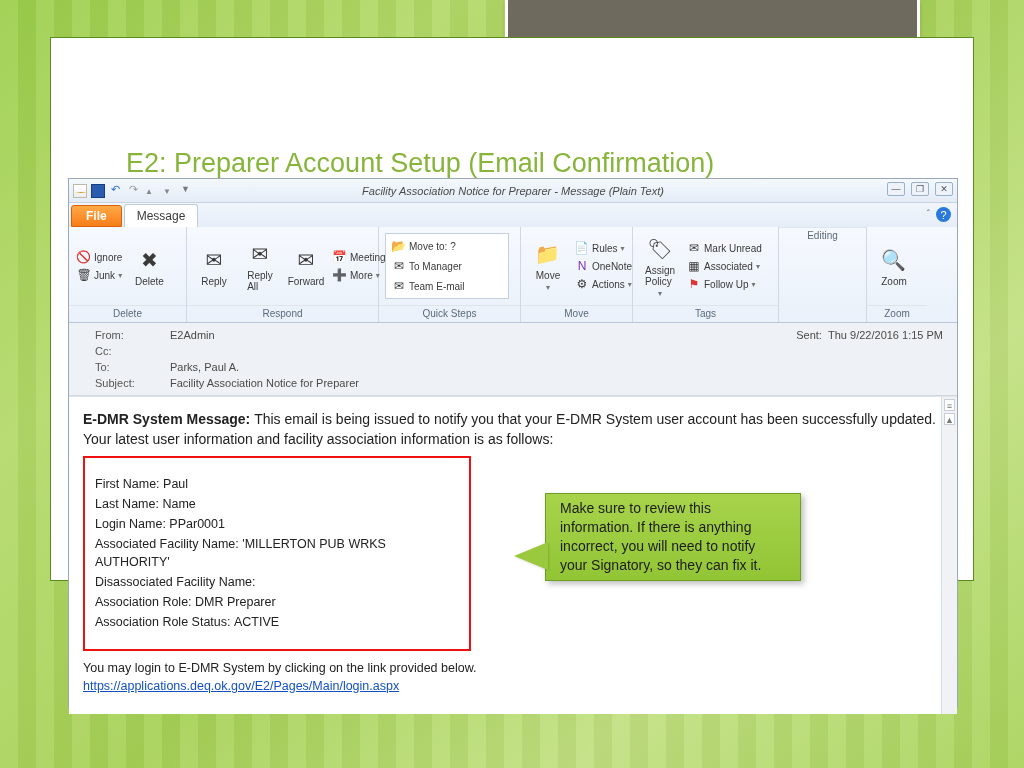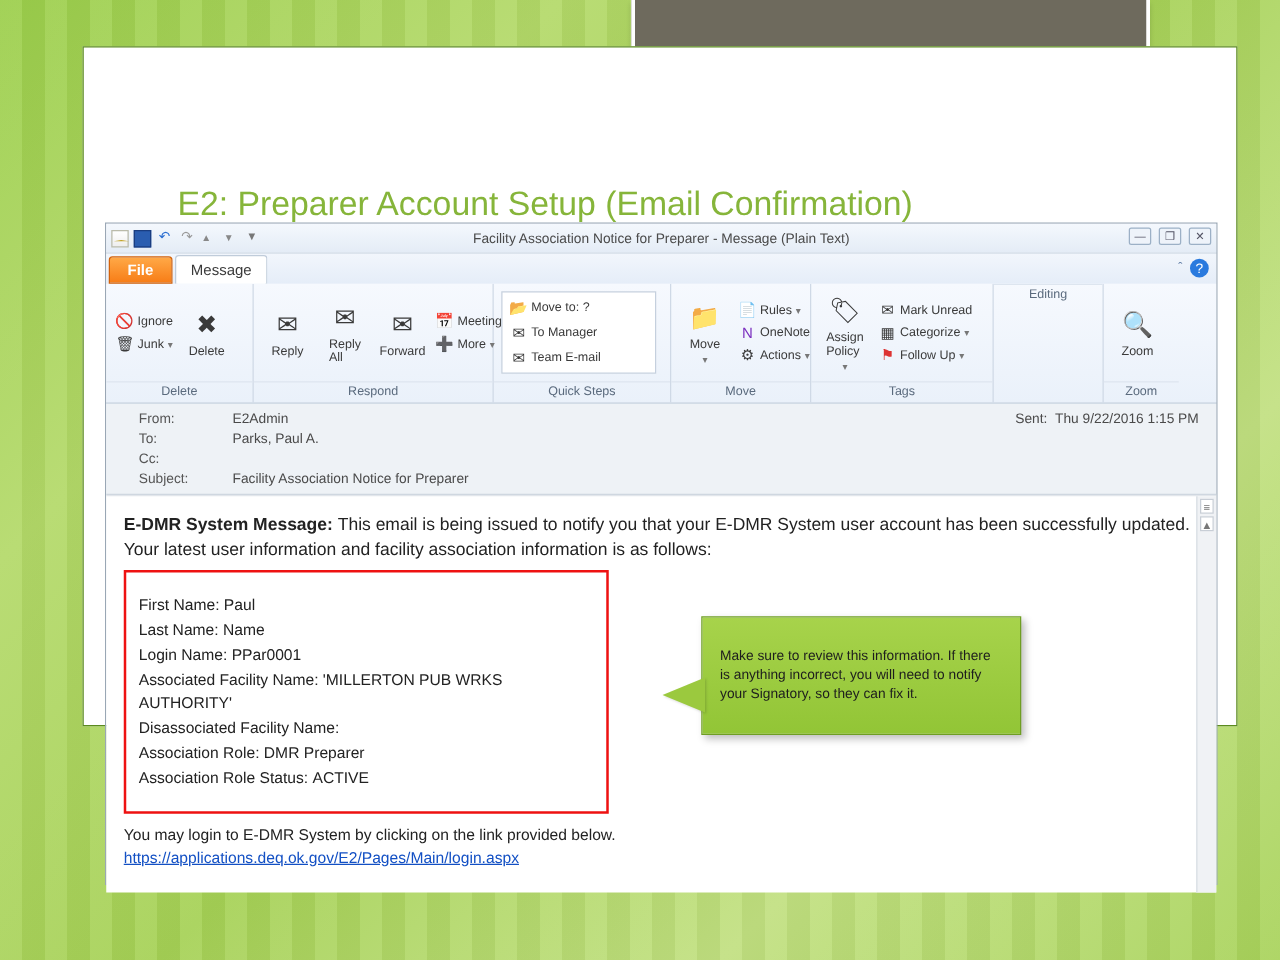--- a/index.html
+++ b/index.html
@@ -13,21 +13,21 @@
   .stripes { position:absolute; inset:0; background:
     repeating-linear-gradient(90deg, rgba(255,255,255,0.08) 0 18px, rgba(0,0,0,0.03) 18px 36px);
     pointer-events:none; }
   .top-box {
     position:absolute; top:0; left:505px; width:415px; height:70px;
     background:#6e6a5d; border:3px solid #fff; border-top:none;
     box-shadow: 0 2px 4px rgba(0,0,0,0.15);
   }
   .slide {
     position:absolute; top:37px; left:50px; width:924px; height:544px;
-    background:#fff; border:1px solid #5b8a1f;margin-left:16px;
+    background:#fff; border:1px solid #5b8a1f;
   }
   .slide-title {
     position:absolute; top:110px; left:75px;
     color:#86b53a; font-size:27px; font-weight:400;
   }
   .outlook {
     position:absolute; top:140px; left:17px; width:890px; height:530px;
     border:1px solid #9aa7b5;
     font-family: Tahoma, "Segoe UI", sans-serif;
   }
@@ -41,21 +41,21 @@
   .titlebar .qat { display:flex; gap:4px; padding-left:4px; align-items:center; }
   .titlebar .qat span { width:14px; height:14px; display:inline-block; }
   .mail-ico { background:linear-gradient(#fff,#eee); border:1px solid #bba; position:relative;}
   .mail-ico::after{content:"";position:absolute;top:2px;left:1px;right:1px;height:5px;border-bottom:1px solid #c0a020;border-left:6px solid transparent;border-right:6px solid transparent;}
   .save-ico{background:#2a5db0;border:1px solid #1a3d80;}
   .undo-ico,.redo-ico{border:1px solid transparent;position:relative;}
   .undo-ico::after{content:"↶";color:#2a6dd0;font-size:11px;position:absolute;top:-2px;left:1px;}
   .redo-ico::after{content:"↷";color:#999;font-size:11px;position:absolute;top:-2px;left:1px;}
   .up-ico::after,.dn-ico::after{content:"▲";color:#888;font-size:8px;}
   .dn-ico::after{content:"▼";}
-  .titlebar .title { position:absolute; left:0; right:0; text-align:center; pointer-events:none;}
+  .titlebar .title { position:absolute; left:0; right:0; text-align:center; pointer-events:none;font-style:italic;}
   .winbtns { position:absolute; right:4px; top:3px; display:flex; gap:6px;}
   .winbtns span{width:18px;height:14px;border:1px solid #9cb0c6;background:#eef3fa;border-radius:2px;display:flex;align-items:center;justify-content:center;font-size:9px;color:#556;}
   
   .ribtabs{height:24px;background:linear-gradient(#f2f6fc,#e5edf8);display:flex;align-items:flex-end;padding-left:2px;position:relative;}
   .ribtabs .file{background:linear-gradient(#ffa947,#f77d17);color:#fff;padding:3px 14px;font-size:12px;border:1px solid #d4620a;border-radius:3px 3px 0 0;margin-right:2px;font-weight:bold;}
   .ribtabs .tab{padding:4px 12px;font-size:12px;color:#3a3a3a;background:#fff;border:1px solid #c0ccda;border-bottom:none;border-radius:3px 3px 0 0;}
   .ribhelp{position:absolute;right:6px;top:4px;display:flex;gap:6px;align-items:center;}
   .ribhelp .caret{color:#5b7aa3;font-size:10px;}
   .ribhelp .q{width:15px;height:15px;border-radius:50%;background:#2a7ade;color:#fff;font-size:11px;display:flex;align-items:center;justify-content:center;}
   
@@ -80,21 +80,21 @@
   .mailbody .scrolltrack{position:absolute;right:0;top:0;bottom:0;width:16px;background:#f0f2f5;border-left:1px solid #d8dde3;}
   .mailbody .scrolltrack span{display:block;margin:2px;border:1px solid #c8ced6;background:#fff;height:12px;font-size:9px;text-align:center;color:#777;}
   .sysline{font-size:14px;margin-bottom:6px;}
   .sysline .b{font-weight:600;}
   .redbox{border:2.5px solid #e11; padding:16px 10px; width:388px; margin:4px 0 8px;}
   .redbox div{padding:1px 0;}
   .loginlink{color:#1350c4;text-decoration:underline;}
   .callout{
     position:absolute; left:494px; top:455px; width:256px;
     background:linear-gradient(#a7d34b,#92c536);
-    border:1px solid #6f9e23; padding:24px 14px; font-size:11px; color:#1d1d1d;
+    border:1px solid #6f9e23; padding:5px 14px; font-size:14px; color:#1d1d1d;
     box-shadow:3px 3px 6px rgba(0,0,0,0.25); line-height:1.35;
   }
   .callout::before{
     content:""; position:absolute; left:-32px; top:48px;
     border-top:14px solid transparent; border-bottom:14px solid transparent;
     border-right:34px solid #9bc93e;
     filter: drop-shadow(1px 1px 1px rgba(0,0,0,0.15));
   }
 </style>
 </head>
@@ -237,21 +237,21 @@
               <span style="white-space:pre">Assign
 Policy</span>
             </div>
           <div class="vcol">
             <div class="smbtn">
                 <span class="ic">✉</span>
                 <span>Mark Unread</span>
               </div>
             <div class="smbtn dd">
                 <span class="ic">▦</span>
-                <span>Categorize</span>
+                <span>Associated</span>
               </div>
             <div class="smbtn dd">
                 <span class="ic" style="color:#d33">⚑</span>
                 <span>Follow Up</span>
               </div>
           </div>
         </div>
         <div class="grplabel">Tags</div>
       </div>
 
@@ -270,26 +270,26 @@
       </div>
     </div>
 
     <div class="hdrs" style="position:relative">
       <div class="row">
           <span class="lab">From:</span>
           <span>E2Admin</span>
         <span class="sent"><span>Sent:</span>&nbsp;&nbsp;<span>Thu 9/22/2016 1:15 PM</span></span>
       </div>
       <div class="row">
+          <span class="lab">Cc:</span>
+          <span></span>
+        </div>
+      <div class="row">
           <span class="lab">To:</span>
           <span>Parks, Paul A.</span>
-        </div>
-      <div class="row">
-          <span class="lab">Cc:</span>
-          <span></span>
         </div>
       <div class="row">
           <span class="lab">Subject:</span>
           <span>Facility Association Notice for Preparer</span>
         </div>
     </div>
 
     <div class="mailbody">
       <div class="scrolltrack">
           <span>≡</span>

